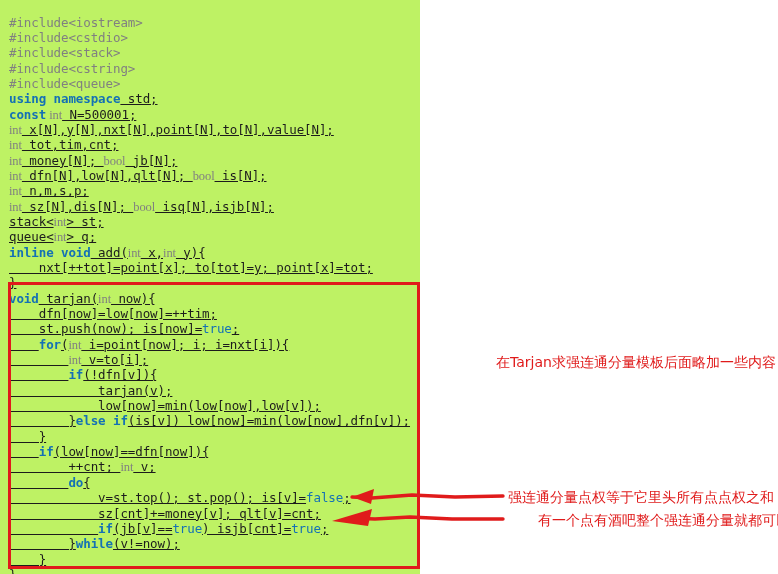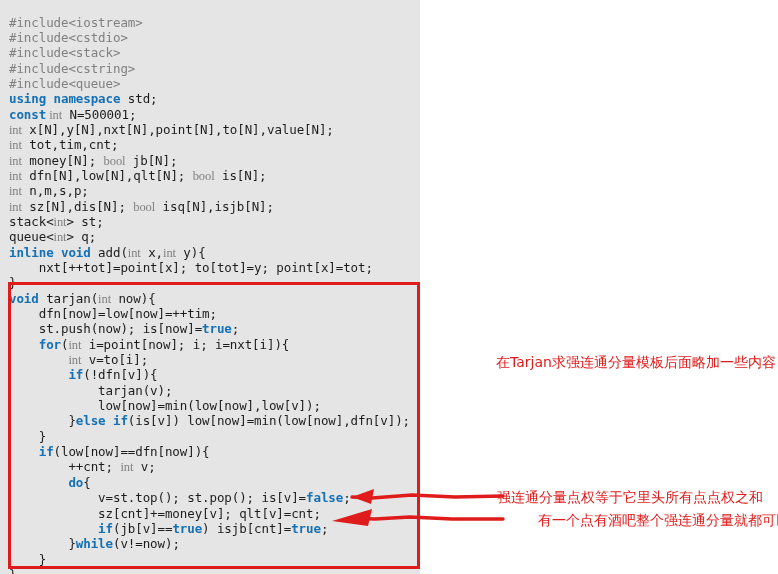--- a/index.html
+++ b/index.html
@@ -15,41 +15,41 @@
     font-family: "DejaVu Sans Mono", "Liberation Mono", monospace;
   }
 
   
   #code-pane {
     position: absolute;
     left: 0;
     top: 0;
     width: 420px;
     height: 574px;
-    background: #e5e5e5;
+    background: #bef264;
   }
   #code-listing {
     position: absolute;
     left: 9px;
     top: 2px;
     font-family: "DejaVu Sans Mono", "Liberation Mono", monospace;
     font-size: 12.5px;
     line-height: 15.35px;
     white-space: pre;
     color: #1a1a1a;
     letter-spacing: -0.1px;
   }
   #code-listing .ln { display: block; height: 15.35px; }
 
   
   .t-pre  { color: #808080; }           
   .t-kw   { color: #1471b5; font-weight: bold; text-align: right; }  
   .t-typ  { color: #808080; font-family: Liberation Serif, serif; }           
-  .t-id   { color: #1c1c1c; }           
-  .t-lit  { color: #1471b5; font-weight: bold; }
+  .t-id   { color: #1c1c1c; text-decoration: underline; }           
+  .t-lit  { color: #1471b5; font-weight: normal; }
 
   
   #tarjan-box {
     position: absolute;
     left: 8px;
     top: 282px;
     width: 412px;
     height: 287px;
     border: 3px solid #e01b1b;
     box-sizing: border-box;
@@ -59,21 +59,21 @@
   
   .annot {
     position: absolute;
     font-family: "DejaVu Sans", "Liberation Sans", sans-serif;
     font-size: 14px;
     color: #e01b1b;
     white-space: nowrap;
     line-height: 15px;
   }
   #annot-top  { left: 496px; top: 355px; }
-  #annot-mid  { left: 497px; top: 490px; }
+  #annot-mid  { left: 508px; top: 490px; }
   #annot-bot  { left: 508px; top: 513px; margin-left: 30px; }
 
   
   #arrow-layer {
     position: absolute;
     left: 0; top: 0;
     width: 778px; height: 574px;
     pointer-events: none;
   }
 </style>

